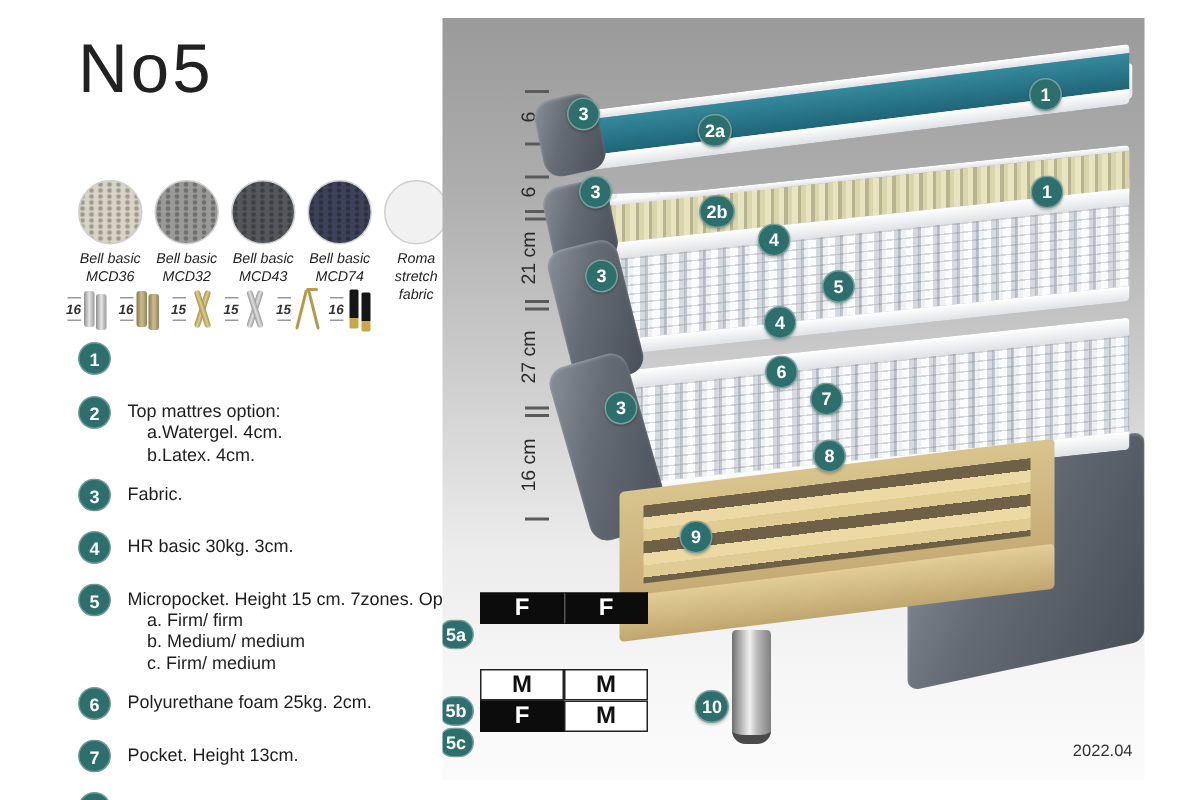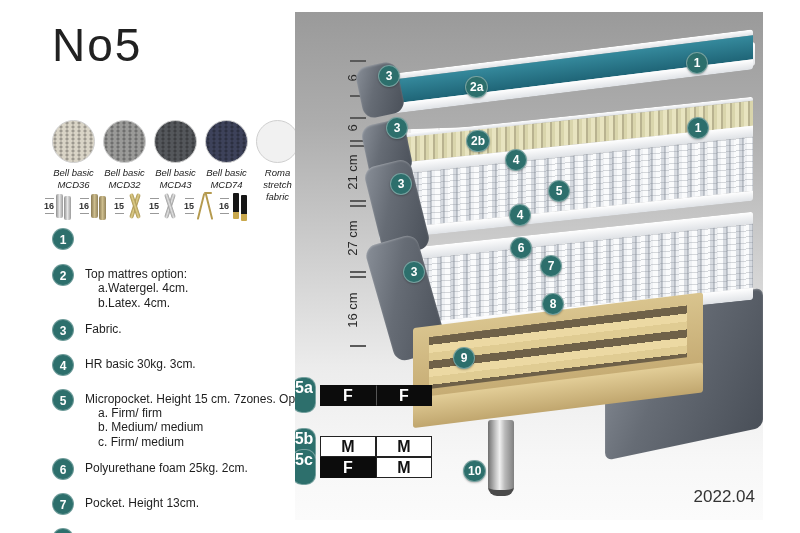--- a/index.html
+++ b/index.html
@@ -14,21 +14,21 @@
               letter-spacing:.5px; color:#4d4d4d; }
 
   .swatches { position:absolute; left:50px; top:120px; display:flex; gap:4px; }
   .swatch { width:47px; text-align:center;font-style:italic; }
   .swatch-circle { width:43px; height:43px; border-radius:50%; margin:0 auto 4px auto;
                    border:1px solid #cfcfcf;
                    background-image: radial-gradient(circle at 2px 2px, rgba(0,0,0,.28) 1.3px, transparent 1.8px);
                    background-size:6px 4px; }
   .swatch-label { font-size:9.5px; line-height:1.25; color:#222; }
 
-  .legs-row { position:absolute; left:44px; top:188px; display:flex; gap:5px; }
+  .legs-row { position:absolute; left:44px; top:188px; display:flex; gap:5px;font-style:italic; }
   .leg-item { display:flex; align-items:center; gap:2px; height:36px; }
   .leg-num { display:flex; flex-direction:column; align-items:center; gap:2px;
              font-size:9px; font-weight:bold; color:#333; }
   .leg-num .dash { width:9px; height:1px; background:#999; }
   .leg-glyph { position:relative; width:18px; height:28px; }
   .cyl { position:absolute; width:7px; height:24px; border-radius:2px; top:2px; }
   .cyl.b { left:8px; top:4px; }
   .cyl-silver { background:linear-gradient(90deg,#8f8f8f,#e6e6e6 50%,#9a9a9a); }
   .cyl-brass  { background:linear-gradient(90deg,#8a7a52,#cdbd8d 50%,#93835a); }
   .twist-bar { position:absolute; width:4px; height:26px; border-radius:2px; left:7px; top:1px; }
@@ -84,29 +84,29 @@
       background:linear-gradient(90deg,#6f6f6f 0%,#c8c8c8 30%,#f0f0f0 45%,#b9b9b9 65%,#808080 100%); }
 
   
   .badge { position:absolute; height:22px; min-width:22px; padding:0 4px; border-radius:11px;
            background:#2d6f6c; color:#fff; font-size:12px; font-weight:bold; text-align:center;
            line-height:21px; border:1px solid rgba(255,255,255,.35); z-index:20;
            box-shadow:0 1px 2px rgba(0,0,0,.25); }
 
   
   .ftable-row { position:absolute; display:flex; align-items:center; z-index:20; }
-  .frow-badge { width:24px; height:36px; border-radius:10px; background:#2d6f6c; color:#fff;
-                font-size:16px; font-weight:bold; text-align:center; line-height:19px;
-                border:1px solid rgba(255,255,255,.35); margin-right:4px; }
+  .frow-badge { width:24px; height:20px; border-radius:10px; background:#2d6f6c; color:#fff;
+                font-size:12px; font-weight:bold; text-align:center; line-height:19px;
+                border:1px solid rgba(255,255,255,.35); margin-right:4px;margin-top:36px; }
   .fcells { display:flex; }
   .fcell { width:56px; height:21px; font-size:16px; font-weight:bold; text-align:center; line-height:20px; }
   .fcell.dark  { background:#0c0c0c; color:#fff; border:1px solid #0c0c0c; }
   .fcell.light { background:#fff; color:#111; border:1px solid #222; }
 
-  .version { position:absolute; right:8px; bottom:13px; font-size:17px; color:#333; z-index:20; }
+  .version { position:absolute; right:8px; bottom:13px; font-size:11px; color:#333; z-index:20; }
 </style>
 </head>
 <body>
 
 <div class="left-panel">
   <div class="title">No5</div>
 
   <div class="swatches">
     <div class="swatch">
       <div class="swatch-circle" style="background-color: rgb(217, 212, 198);"></div>

